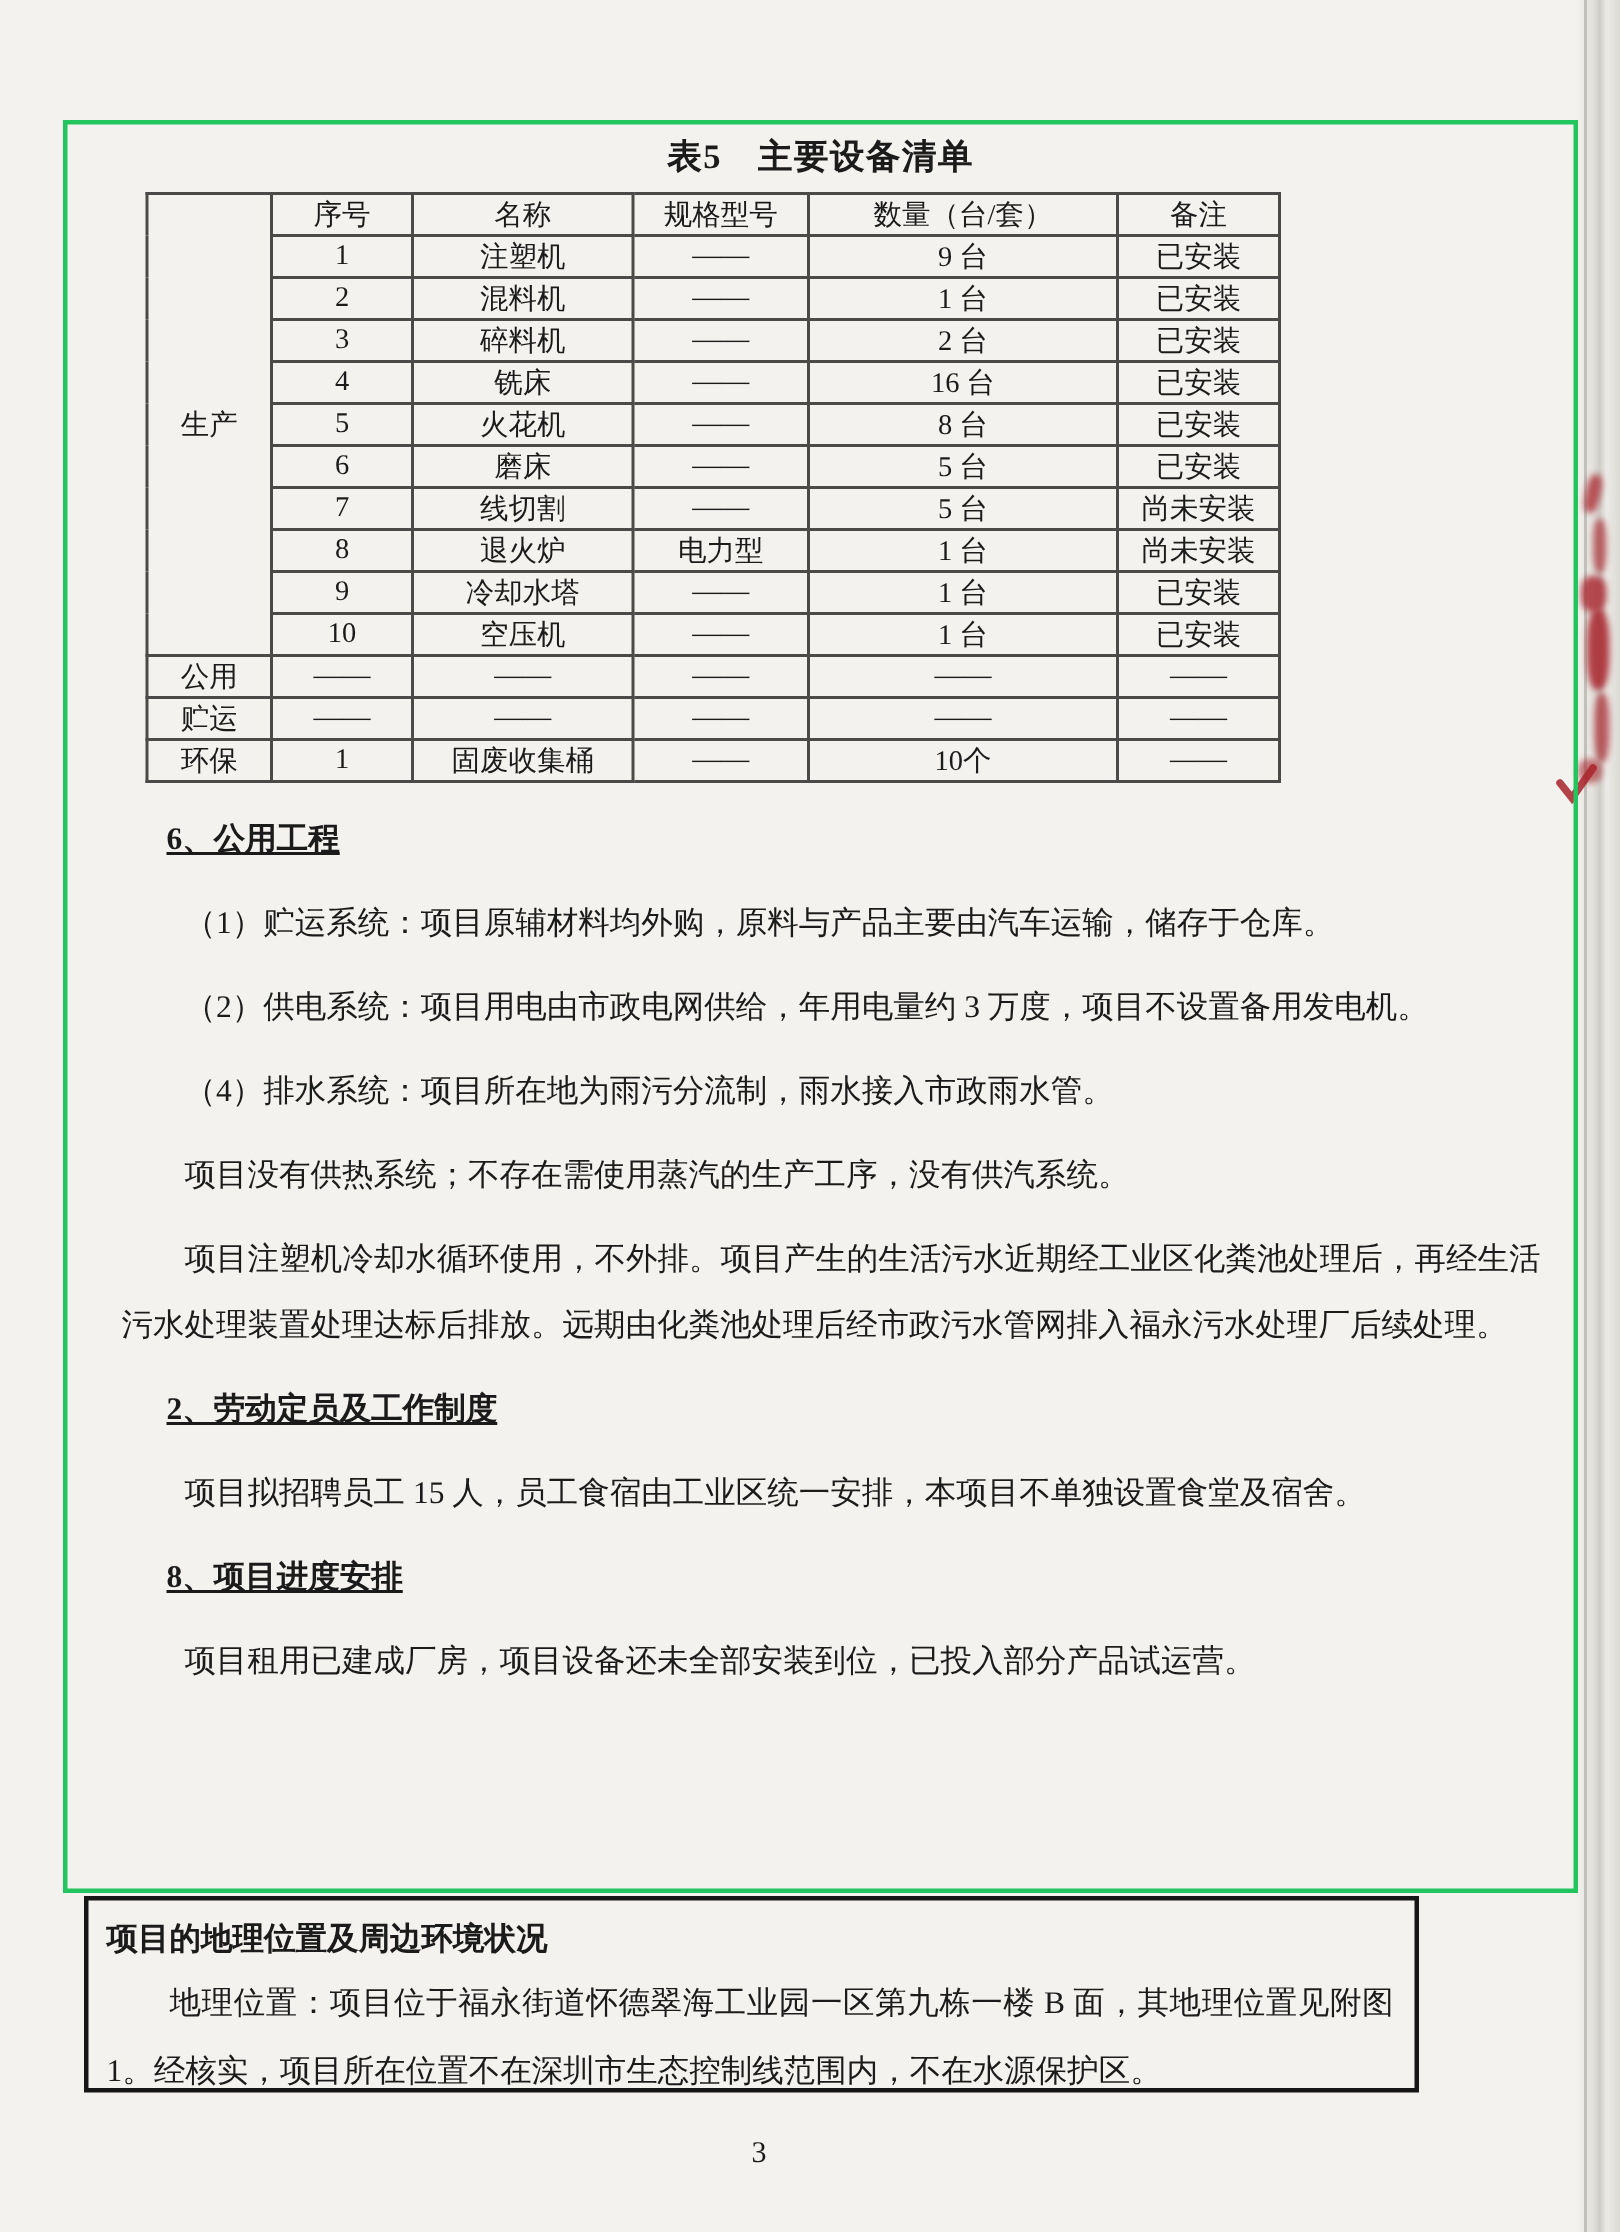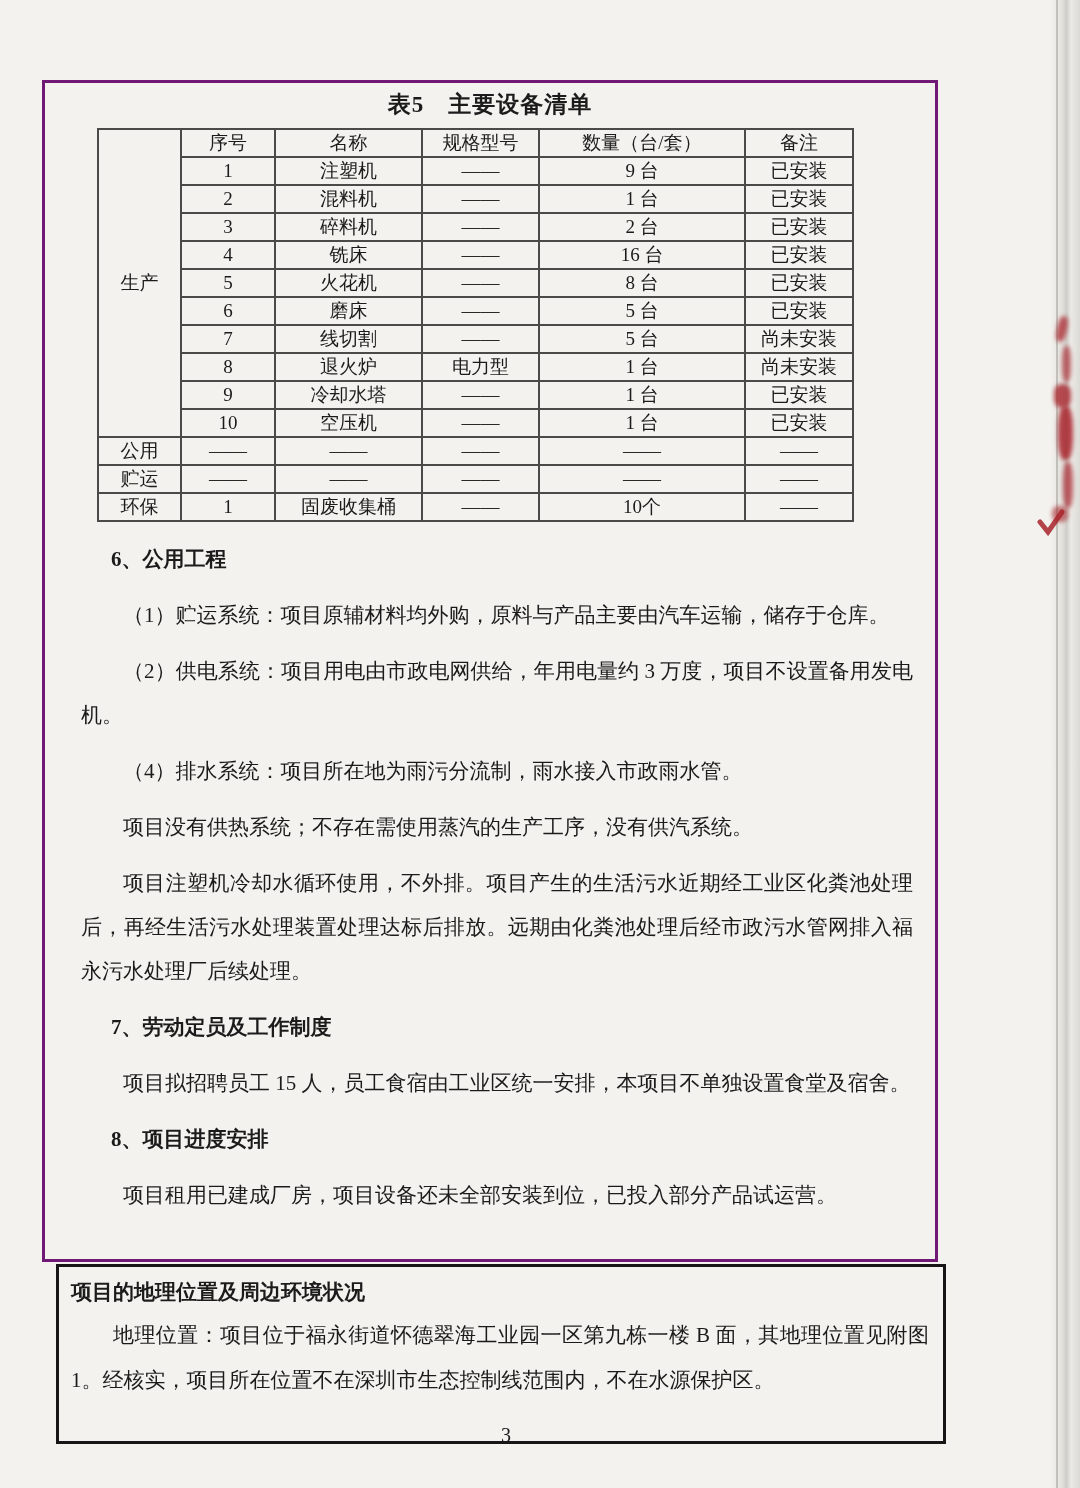--- a/index.html
+++ b/index.html
@@ -20,22 +20,22 @@
   .page-edge-line{
     position:absolute;top:0;right:22px;width:2px;height:1488px;
     background:rgba(120,118,112,.35);
   }
   
   .stamp{position:absolute;background:#a8242c;filter:blur(2px);border-radius:40%;}
   .stamp-check{position:absolute;left:1036px;top:508px;width:30px;height:28px;}
 
   
   .main-box{
-    position:absolute;left:42px;top:80px;width:896px;height:1182px;
-    border:3px solid #701a75;
+    position:absolute;left:42px;top:80px;width:1010px;height:1182px;
+    border:3px solid #22c55e;
     box-sizing:border-box;
     background:transparent;
   }
   .table-title{
     text-align:center;
     font-weight:bold;
     font-size:23px;
     letter-spacing:1px;
     margin:6px 0 8px 0;
   }
@@ -62,25 +62,25 @@
   table.equip .c4{width:206px;}
   table.equip .c5{width:108px;}
 
   .content{
     margin:15px 10px 0 24px;
     font-size:21px;
     line-height:44px;
     text-align:justify;
   }
   .content p{margin:12px;text-indent:2em;}
-  .content .sec-heading{font-weight:bold;text-indent:2em;margin:0;font-size:21px;}
+  .content .sec-heading{font-weight:bold;text-indent:2em;margin:0;font-size:21px;text-decoration:underline;}
 
   
   .location-box{
-    position:absolute;left:56px;top:1264px;width:890px;height:180px;
+    position:absolute;left:56px;top:1264px;width:890px;height:131px;
     border:3px solid #161616;
     box-sizing:border-box;
     font-size:21px;
   }
   .location-box .loc-heading{
     font-weight:bold;
     margin:6px 0 0 12px;
     line-height:38px;
   }
   .location-box .loc-para{
@@ -235,21 +235,21 @@
     </table>
 
     <div class="content">
       <p class="sec-heading">6、公用工程</p>
       <p>（1）贮运系统：项目原辅材料均外购，原料与产品主要由汽车运输，储存于仓库。</p>
       <p>（2）供电系统：项目用电由市政电网供给，年用电量约 3 万度，项目不设置备用发电机。</p>
       <p>（4）排水系统：项目所在地为雨污分流制，雨水接入市政雨水管。</p>
       <p>项目没有供热系统；不存在需使用蒸汽的生产工序，没有供汽系统。</p>
       <p>项目注塑机冷却水循环使用，不外排。项目产生的生活污水近期经工业区化粪池处理后，再经生活污水处理装置处理达标后排放。远期由化粪池处理后经市政污水管网排入福永污水处理厂后续处理。</p>
 
-      <p class="sec-heading">7、劳动定员及工作制度</p>
+      <p class="sec-heading">2、劳动定员及工作制度</p>
       <p>项目拟招聘员工 15 人，员工食宿由工业区统一安排，本项目不单独设置食堂及宿舍。</p>
 
       <p class="sec-heading">8、项目进度安排</p>
       <p>项目租用已建成厂房，项目设备还未全部安装到位，已投入部分产品试运营。</p>
     </div>
   </div>
 
   <div class="location-box">
     <div class="loc-heading">项目的地理位置及周边环境状况</div>
     <p class="loc-para">

